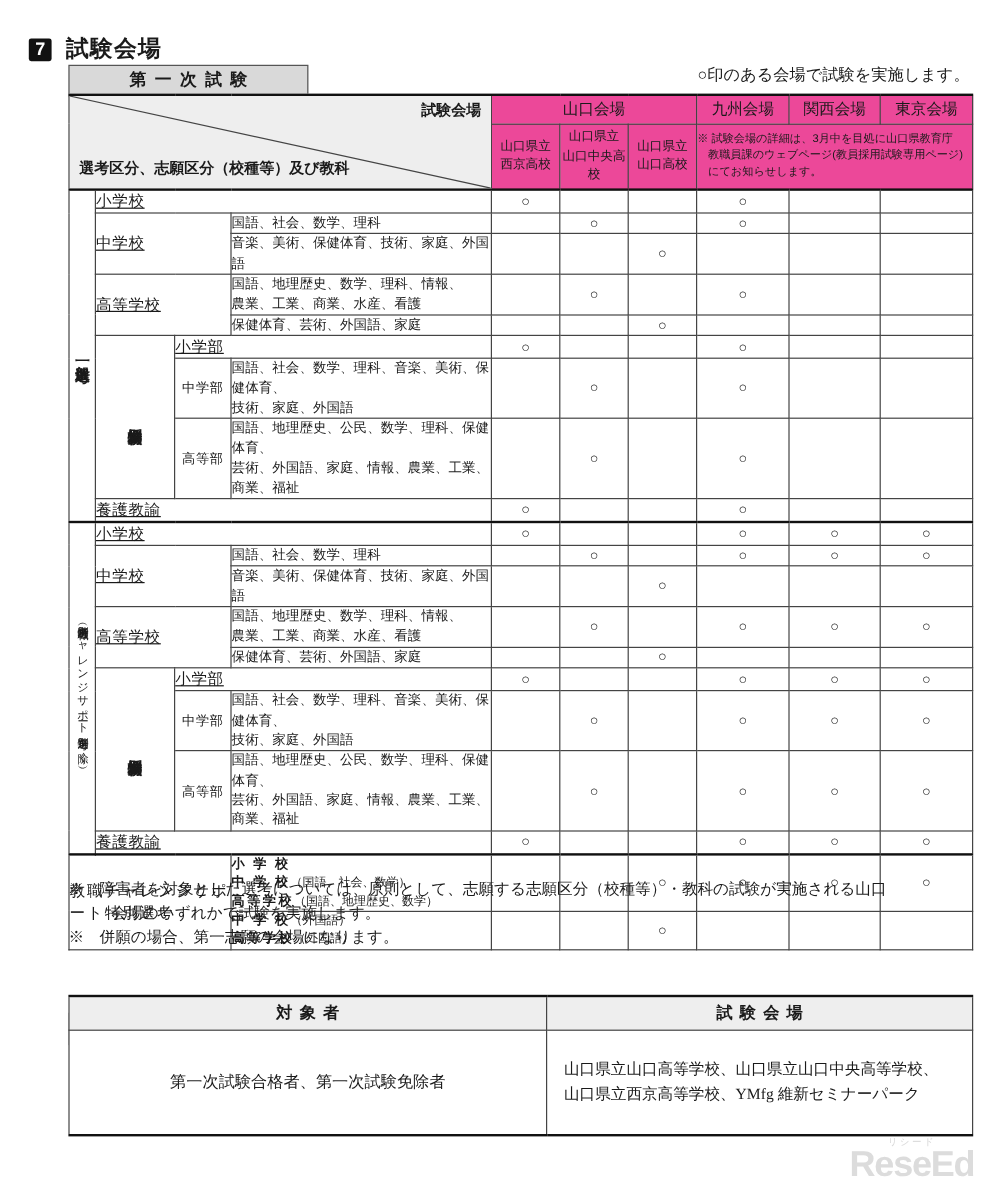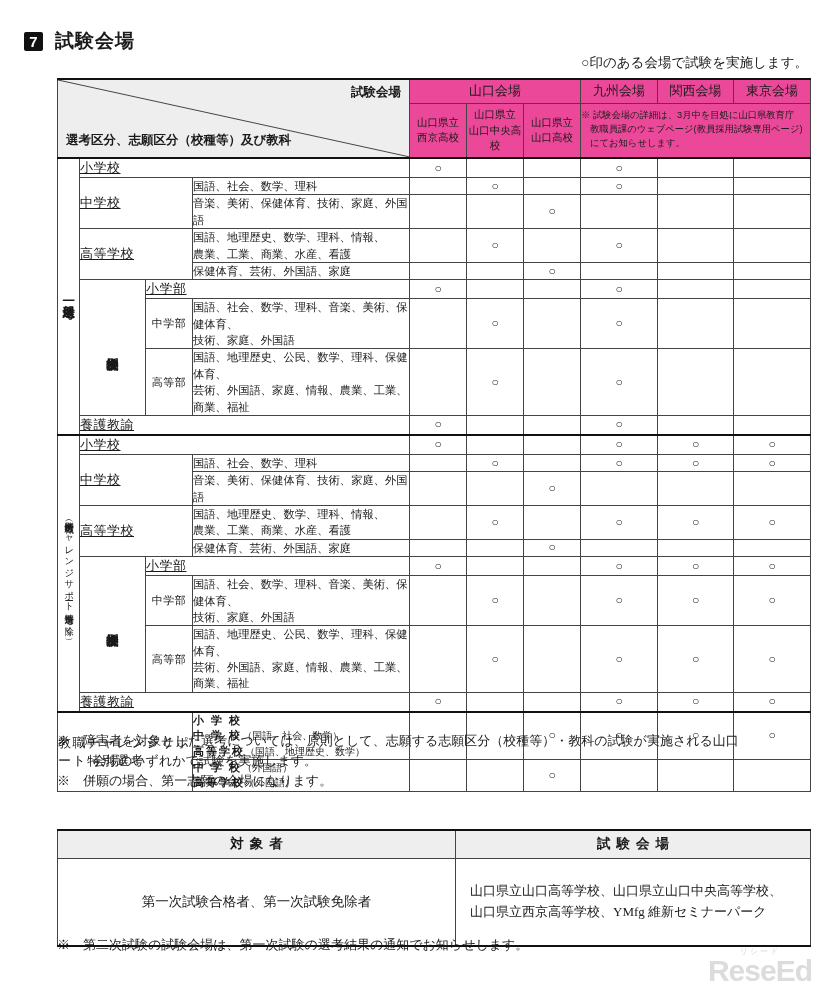--- a/index.html
+++ b/index.html
@@ -316,20 +316,21 @@
 </head>
 <body>
 
 <div class="page">
 
   <div class="sec-title">
     <span class="sec-num">7</span>
     <span class="sec-name">試験会場</span>
   </div>
 
+  <div class="banner" id="banner-1">第一次試験</div>
 
   <div class="note-right">○印のある会場で試験を実施します。</div>
 
   <div class="tbl-wrap">
     <table class="main">
       <colgroup>
         <col style="width:22px">
         <col style="width:66px">
         <col style="width:47px">
         <col style="width:217px">
@@ -633,20 +634,19 @@
           <td class="bd-left">第一次試験合格者、第一次試験免除者</td>
           <td class="bd-right">
             <span>山口県立山口高等学校、山口県立山口中央高等学校、</span><br>
             <span>山口県立西京高等学校、YMfg 維新セミナーパーク</span>
           </td>
         </tr>
       </tbody>
     </table>
   </div>
 
-  <div class="note-bottom">※　第二次試験の試験会場は、第一次試験の選考結果の通知でお知らせします。</div>
 
   <div class="logo">
     <span class="ruby">リシード</span>
     <span class="word">ReseEd</span>
   </div>
 
 </div>
 
 </body></html>

